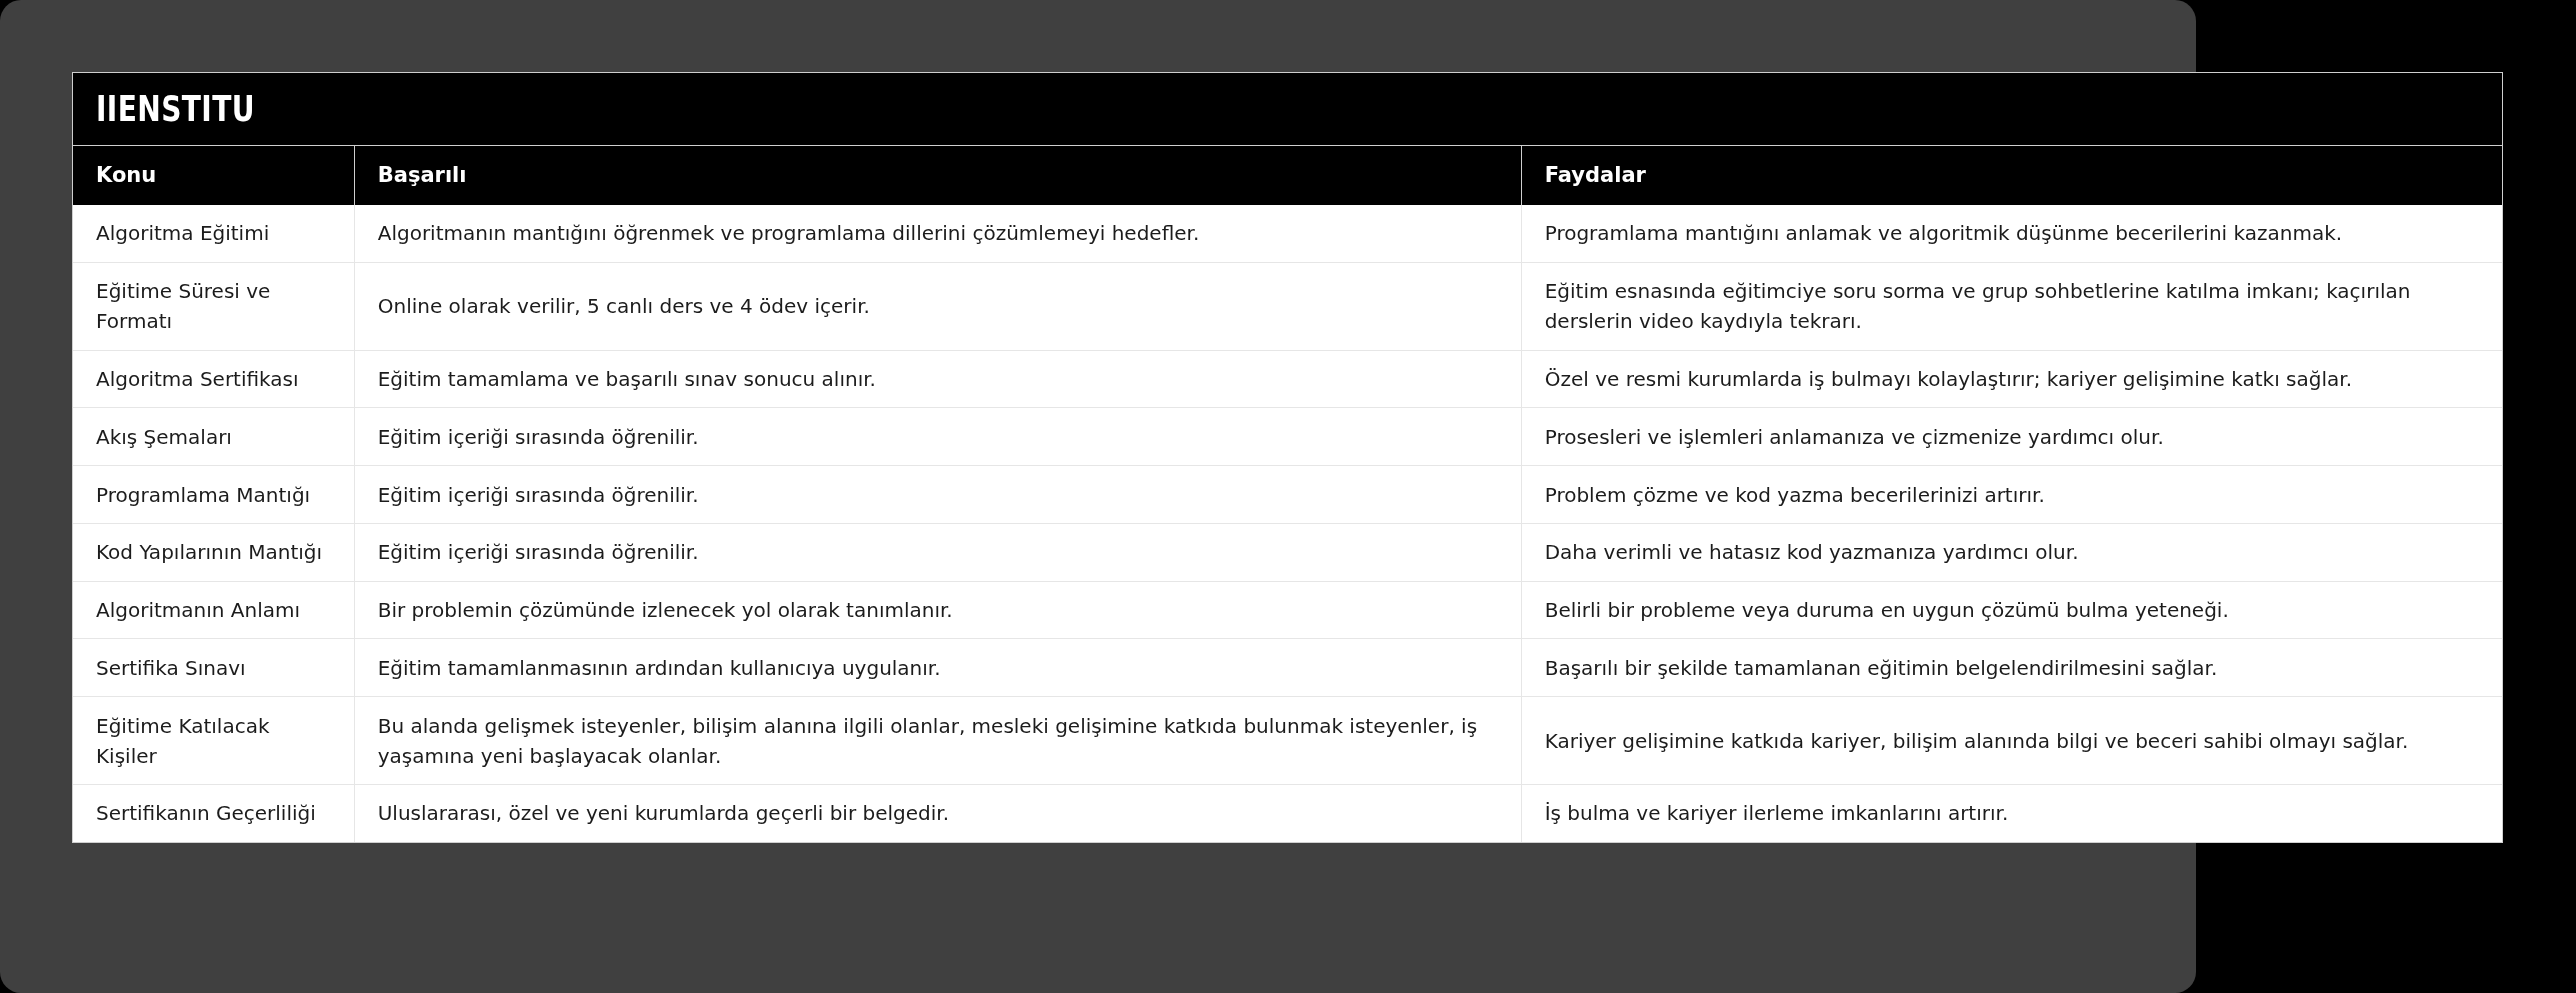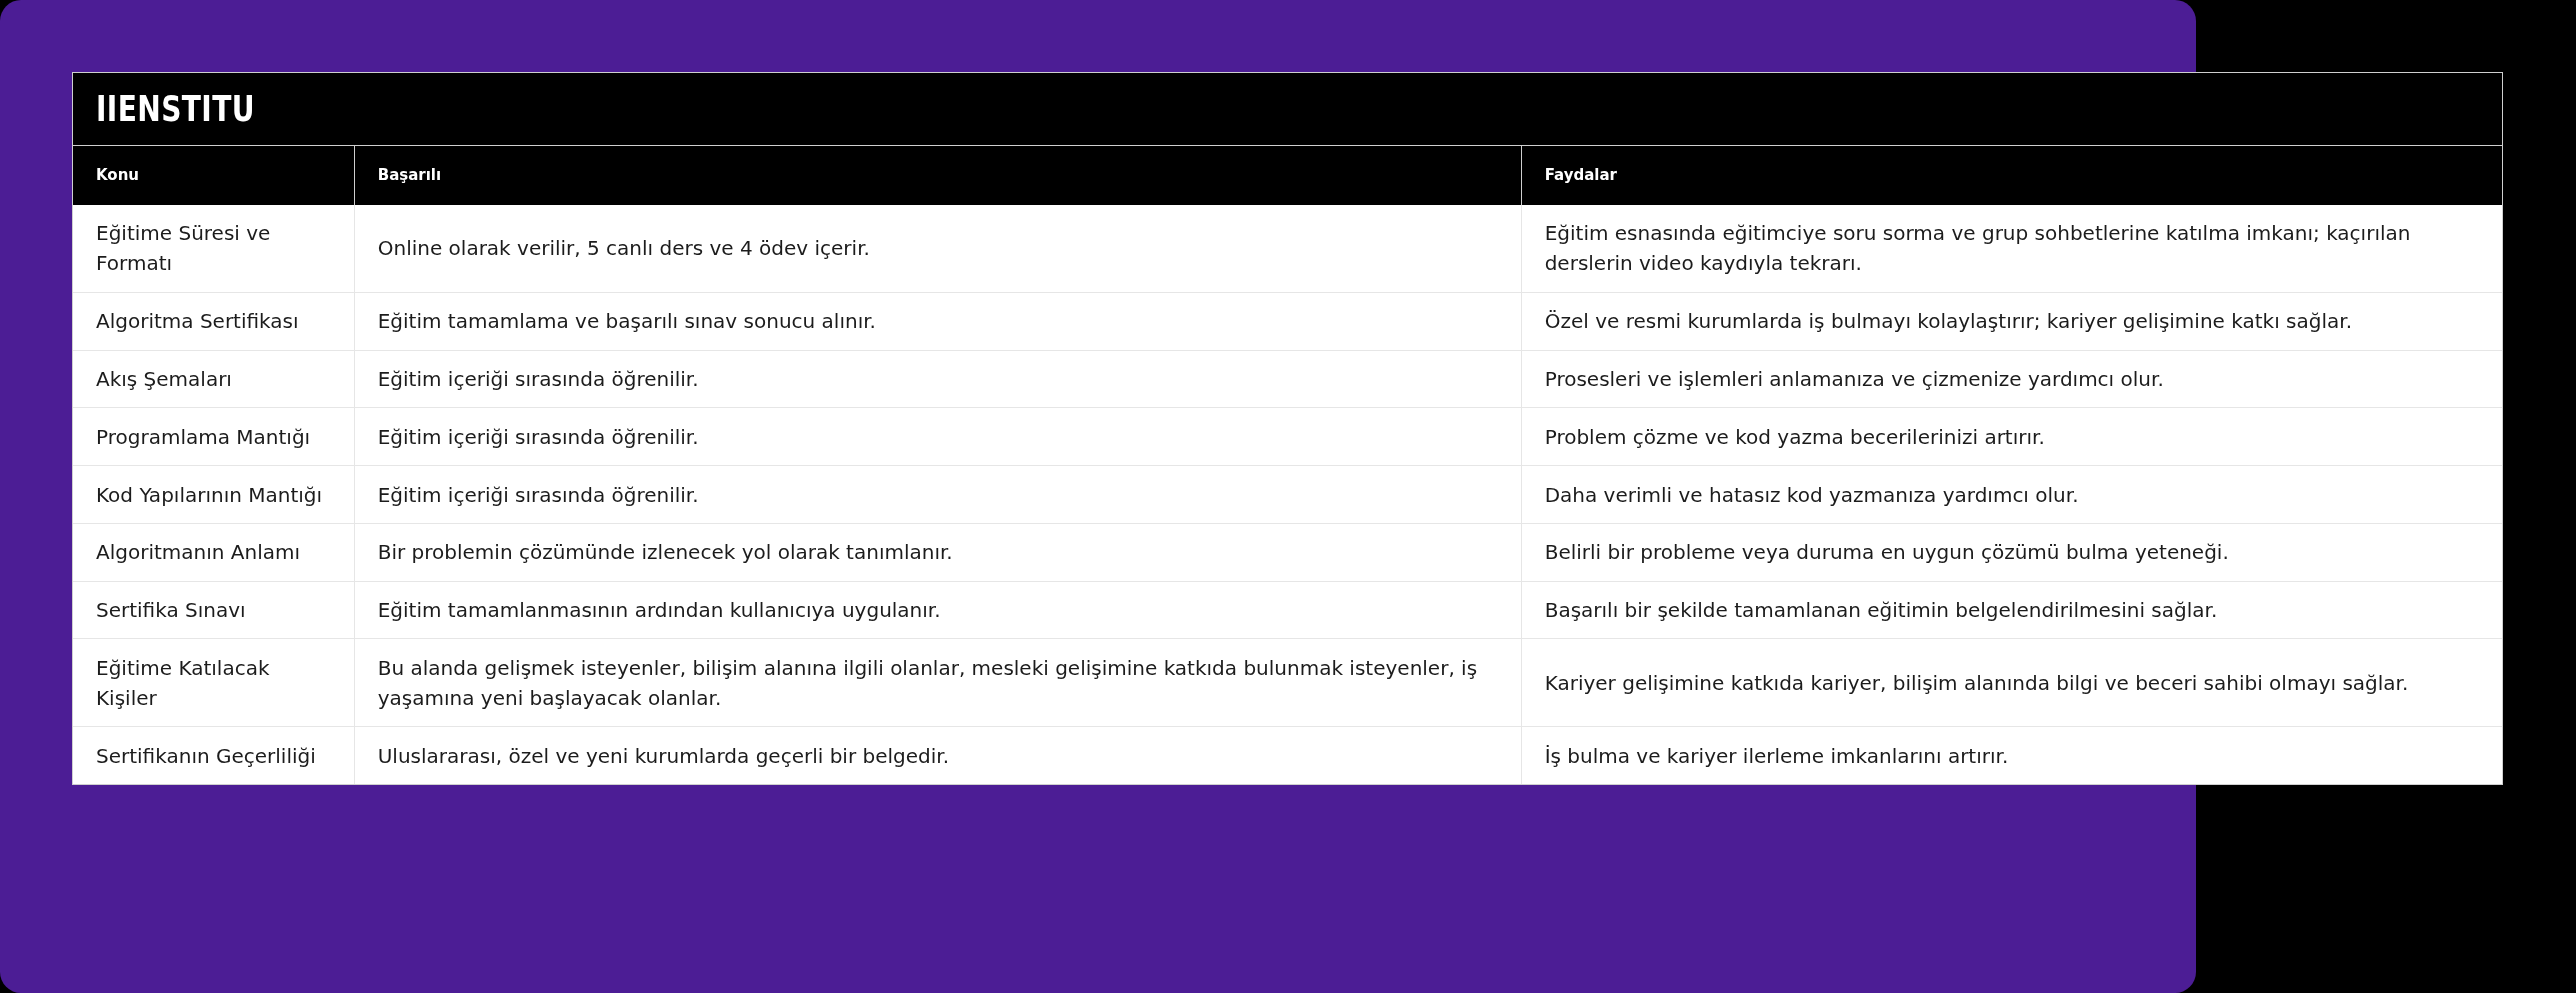--- a/index.html
+++ b/index.html
@@ -12,21 +12,21 @@
     height: 993px;
     overflow: hidden;
     font-family: "DejaVu Sans", "Liberation Sans", sans-serif;
     -webkit-font-smoothing: antialiased;
   }
 
   .page {
     position: relative;
     width: 2196px;
     height: 993px;
-    background: #4c1d95;
+    background: #404040;
     border-radius: 21px;
   }
 
   
   .table-frame {
     position: absolute;
     left: 72px;
     top: 72px;
     width: 2431px;          
     box-sizing: border-box;
@@ -61,21 +61,21 @@
     border-collapse: collapse;
     table-layout: fixed;
   }
   table.grid col.c-konu      { width: 281px; }
   table.grid col.c-aciklama  { width: 1166px; }
   table.grid col.c-faydalar  { width: 980px; }
 
   thead th {
     background: #000000;
     color: #ffffff;
-    font-size: 15px;
+    font-size: 21px;
     font-weight: 700;
     text-align: left;
     padding: 15.3px 23px 17px 23px;
     vertical-align: middle;
     box-sizing: border-box;
     border-right: 1.9px solid #cfcfcf;
     height: 59px;
   }
   thead th:last-child { border-right: none; }
 
@@ -115,20 +115,25 @@
       </colgroup>
       <thead>
         <tr>
           <th>Konu</th>
           <th>Başarılı</th>
           <th>Faydalar</th>
         </tr>
       </thead>
       <tbody>
           <tr>
+            <td class="konu-cell">Algoritma Eğitimi</td>
+            <td>Algoritmanın mantığını öğrenmek ve programlama dillerini çözümlemeyi hedefler.</td>
+            <td>Programlama mantığını anlamak ve algoritmik düşünme becerilerini kazanmak.</td>
+          </tr>
+          <tr>
             <td class="konu-cell">Eğitime Süresi ve Formatı</td>
             <td>Online olarak verilir, 5 canlı ders ve 4 ödev içerir.</td>
             <td>Eğitim esnasında eğitimciye soru sorma ve grup sohbetlerine katılma imkanı; kaçırılan derslerin video kaydıyla tekrarı.</td>
           </tr>
           <tr>
             <td class="konu-cell">Algoritma Sertifikası</td>
             <td>Eğitim tamamlama ve başarılı sınav sonucu alınır.</td>
             <td>Özel ve resmi kurumlarda iş bulmayı kolaylaştırır; kariyer gelişimine katkı sağlar.</td>
           </tr>
           <tr>

